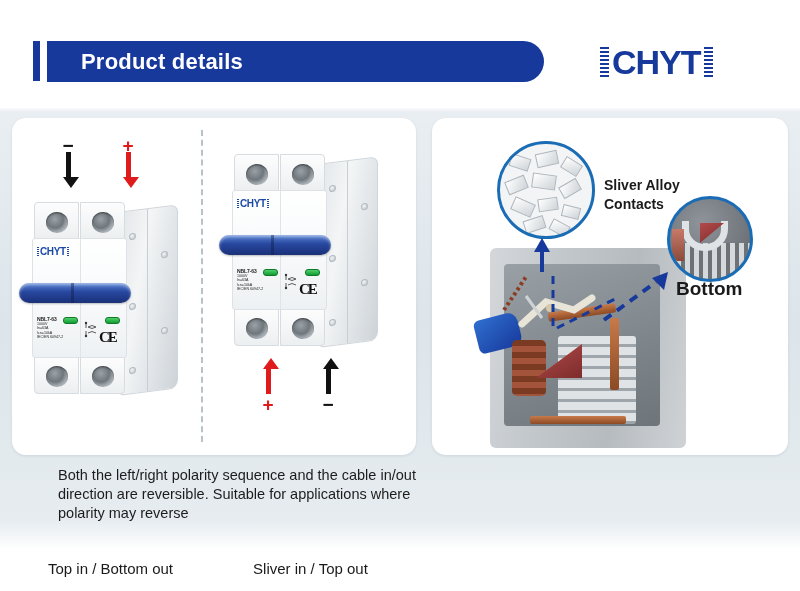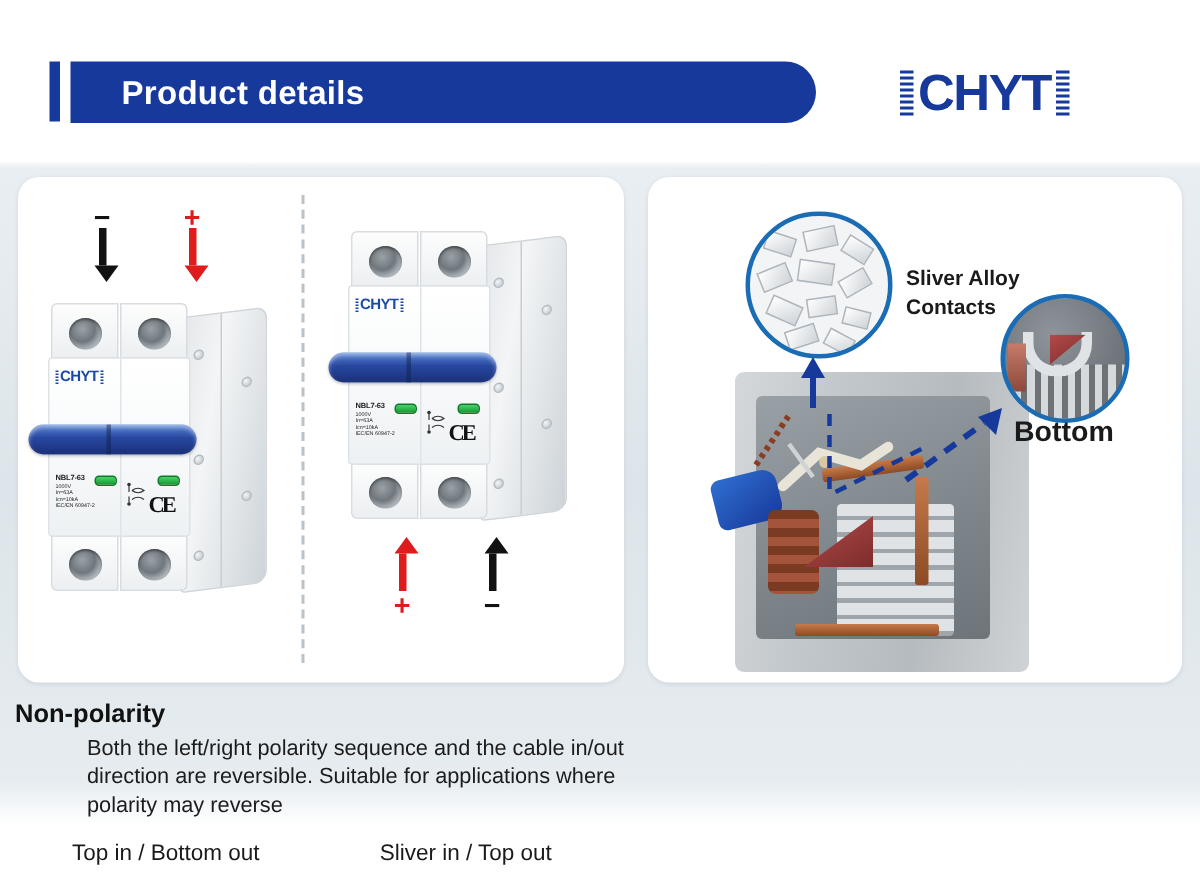--- a/index.html
+++ b/index.html
@@ -504,20 +504,19 @@
   <svg style="position:absolute;left:600px;top:268px;width:80px;height:56px;" viewBox="0 0 80 56">
     <path d="M4 52 L56 14" stroke="#17399b" stroke-width="4" fill="none" stroke-dasharray="9 7"></path>
     <path d="M68 4 L64 22 L52 10 Z" fill="#17399b"></path>
   </svg>
   <svg style="position:absolute;left:545px;top:272px;width:90px;height:70px;" viewBox="0 0 90 70">
     <path d="M8 4 L8 60" stroke="#17399b" stroke-width="3" fill="none" stroke-dasharray="8 6"></path>
     <path d="M12 56 L72 26" stroke="#17399b" stroke-width="3" fill="none" stroke-dasharray="8 6"></path>
   </svg>
 
   <div class="caption" id="cap-left">
-    <div class="cap-title">Non-polarity</div>
     <div class="cap-body">Both the left/right polarity sequence and the cable in/out direction are reversible. Suitable for applications where polarity may reverse</div>
   </div>
 
   <div class="caption" id="cap-right">
   </div>
 
 </div>
 
 </body></html>

